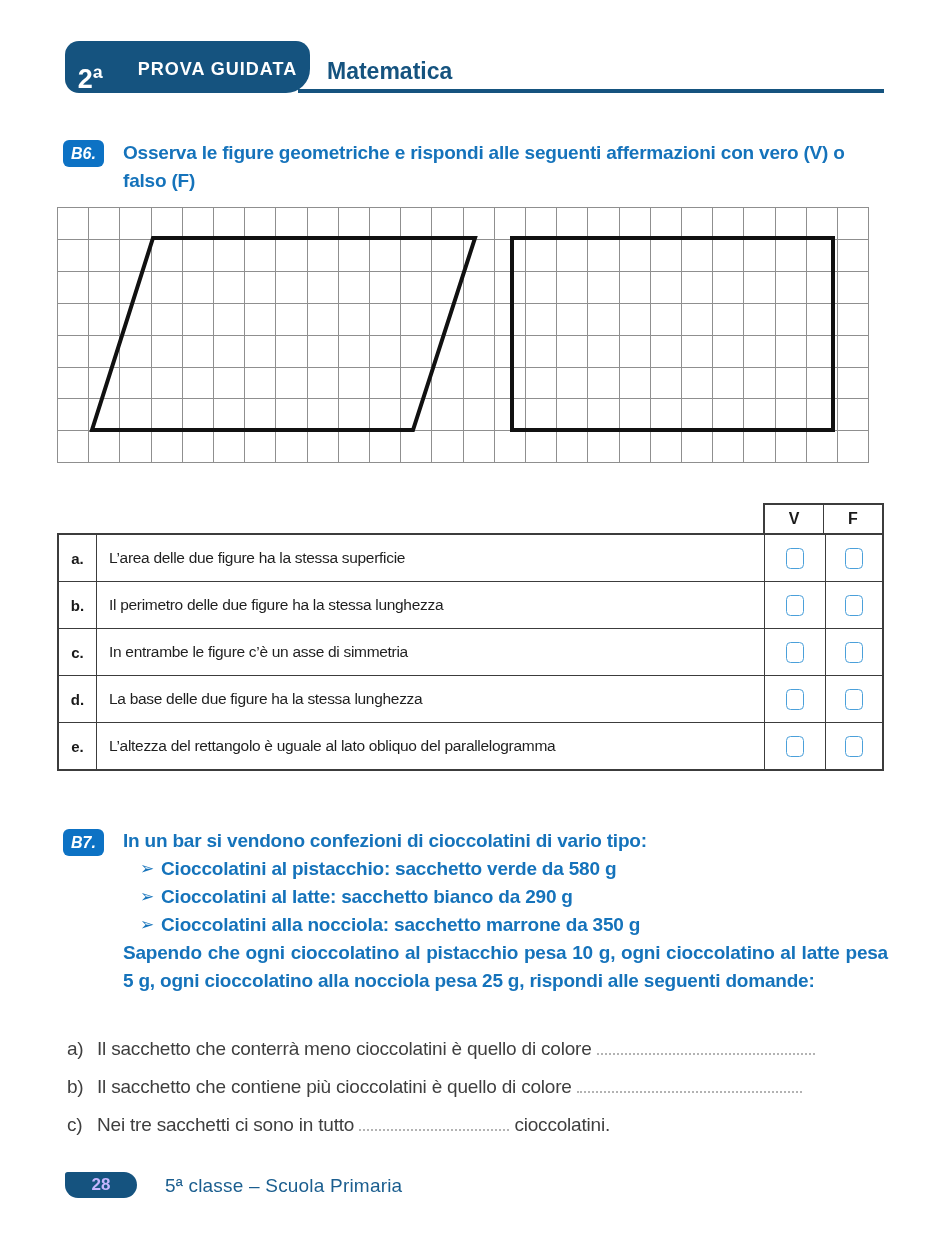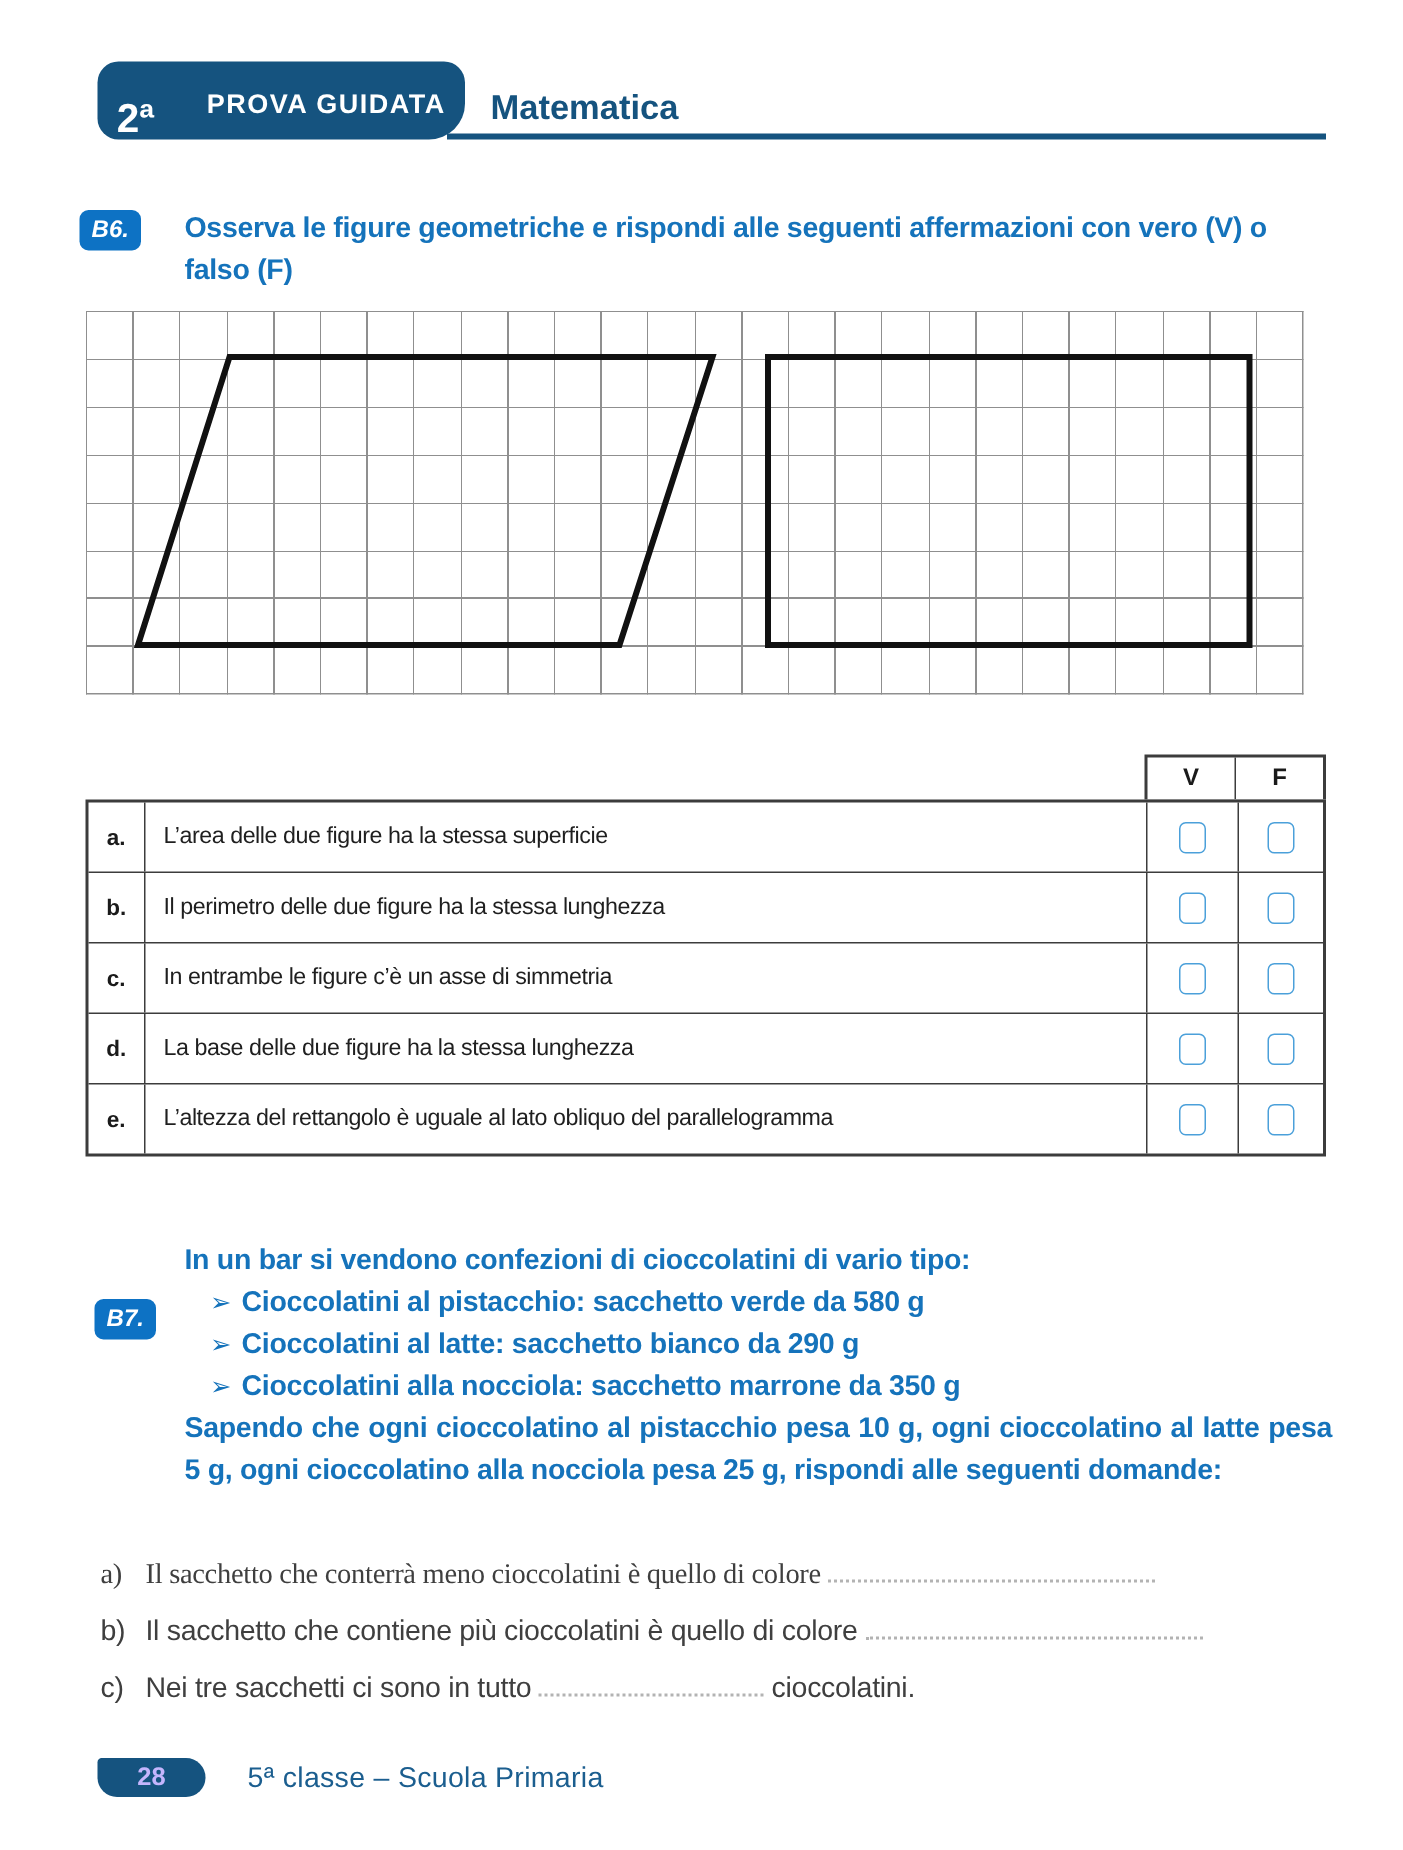--- a/index.html
+++ b/index.html
@@ -89,21 +89,21 @@
 
 <div class="page">
 
   <div class="hdr-badge">
     <span class="num">2ª</span>
     <span class="lbl">PROVA GUIDATA</span>
   </div>
   <div class="hdr-rule"></div>
   <div class="hdr-subject">Matematica</div>
 
-  <div class="q-badge" style="left:53px;top:140px;font-style:italic;">B6.</div>
+  <div class="q-badge" style="left:63px;top:140px;font-style:italic;">B6.</div>
   <div class="blue-text b6-prompt">Osserva le figure geometriche e rispondi alle seguenti affermazioni con vero (V) o falso (F)</div>
 
   <div class="figure-wrap">
     <svg xmlns="http://www.w3.org/2000/svg" width="812" height="256" viewBox="0 0 812 256">
         <line x1="0.5" y1="0" x2="0.5" y2="256" stroke="#8f8f8f" stroke-width="1" shape-rendering="crispEdges"></line>
         <line x1="31.5" y1="0" x2="31.5" y2="256" stroke="#8f8f8f" stroke-width="1" shape-rendering="crispEdges"></line>
         <line x1="62.5" y1="0" x2="62.5" y2="256" stroke="#8f8f8f" stroke-width="1" shape-rendering="crispEdges"></line>
         <line x1="94.5" y1="0" x2="94.5" y2="256" stroke="#8f8f8f" stroke-width="1" shape-rendering="crispEdges"></line>
         <line x1="125.5" y1="0" x2="125.5" y2="256" stroke="#8f8f8f" stroke-width="1" shape-rendering="crispEdges"></line>
         <line x1="156.5" y1="0" x2="156.5" y2="256" stroke="#8f8f8f" stroke-width="1" shape-rendering="crispEdges"></line>
@@ -193,41 +193,41 @@
       <div class="t-statement">L’altezza del rettangolo è uguale al lato obliquo del parallelogramma</div>
       <div class="t-check">
           <span class="checkbox"></span>
         </div>
       <div class="t-check">
           <span class="checkbox"></span>
         </div>
     </div>
   </div>
 
-  <div class="q-badge" style="left:63px;top:829px;margin-top:37px;">B7.</div>
+  <div class="q-badge" style="left:63px;top:829px;">B7.</div>
   <div class="blue-text b7-intro">In un bar si vendono confezioni di cioccolatini di vario tipo:</div>
 
   <div class="b7-bullets">
     <div class="b7-bullet">
       <span class="arrow">➢</span>
       <span>Cioccolatini al pistacchio: sacchetto verde da 580 g</span>
     </div>
     <div class="b7-bullet">
       <span class="arrow">➢</span>
       <span>Cioccolatini al latte: sacchetto bianco da 290 g</span>
     </div>
     <div class="b7-bullet">
       <span class="arrow">➢</span>
       <span>Cioccolatini alla nocciola: sacchetto marrone da 350 g</span>
     </div>
   </div>
 
   <div class="blue-text b7-para">Sapendo che ogni cioccolatino al pistacchio pesa 10 g, ogni cioccolatino al latte pesa 5 g, ogni cioccolatino alla nocciola pesa 25 g, rispondi alle seguenti domande:</div>
 
-  <div class="q-row" style="top:1038px;font-family:Liberation Serif, serif;">
+  <div class="q-row" style="top:1038px;">
     <span class="q-letter">a)</span><span>Il sacchetto che conterrà meno cioccolatini è quello di colore</span>
     <span class="blank blank-a"></span>
   </div>
   <div class="q-row" style="top:1076px;">
     <span class="q-letter">b)</span><span>Il sacchetto che contiene più cioccolatini è quello di colore</span>
     <span class="blank blank-b"></span>
   </div>
   <div class="q-row" style="top:1114px;">
     <span class="q-letter">c)</span><span>Nei tre sacchetti ci sono in tutto</span>
     <span class="blank blank-c"></span>

